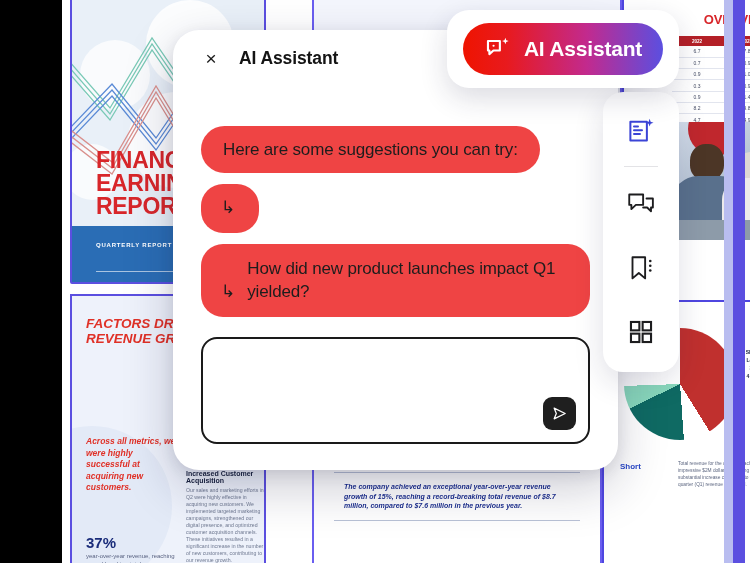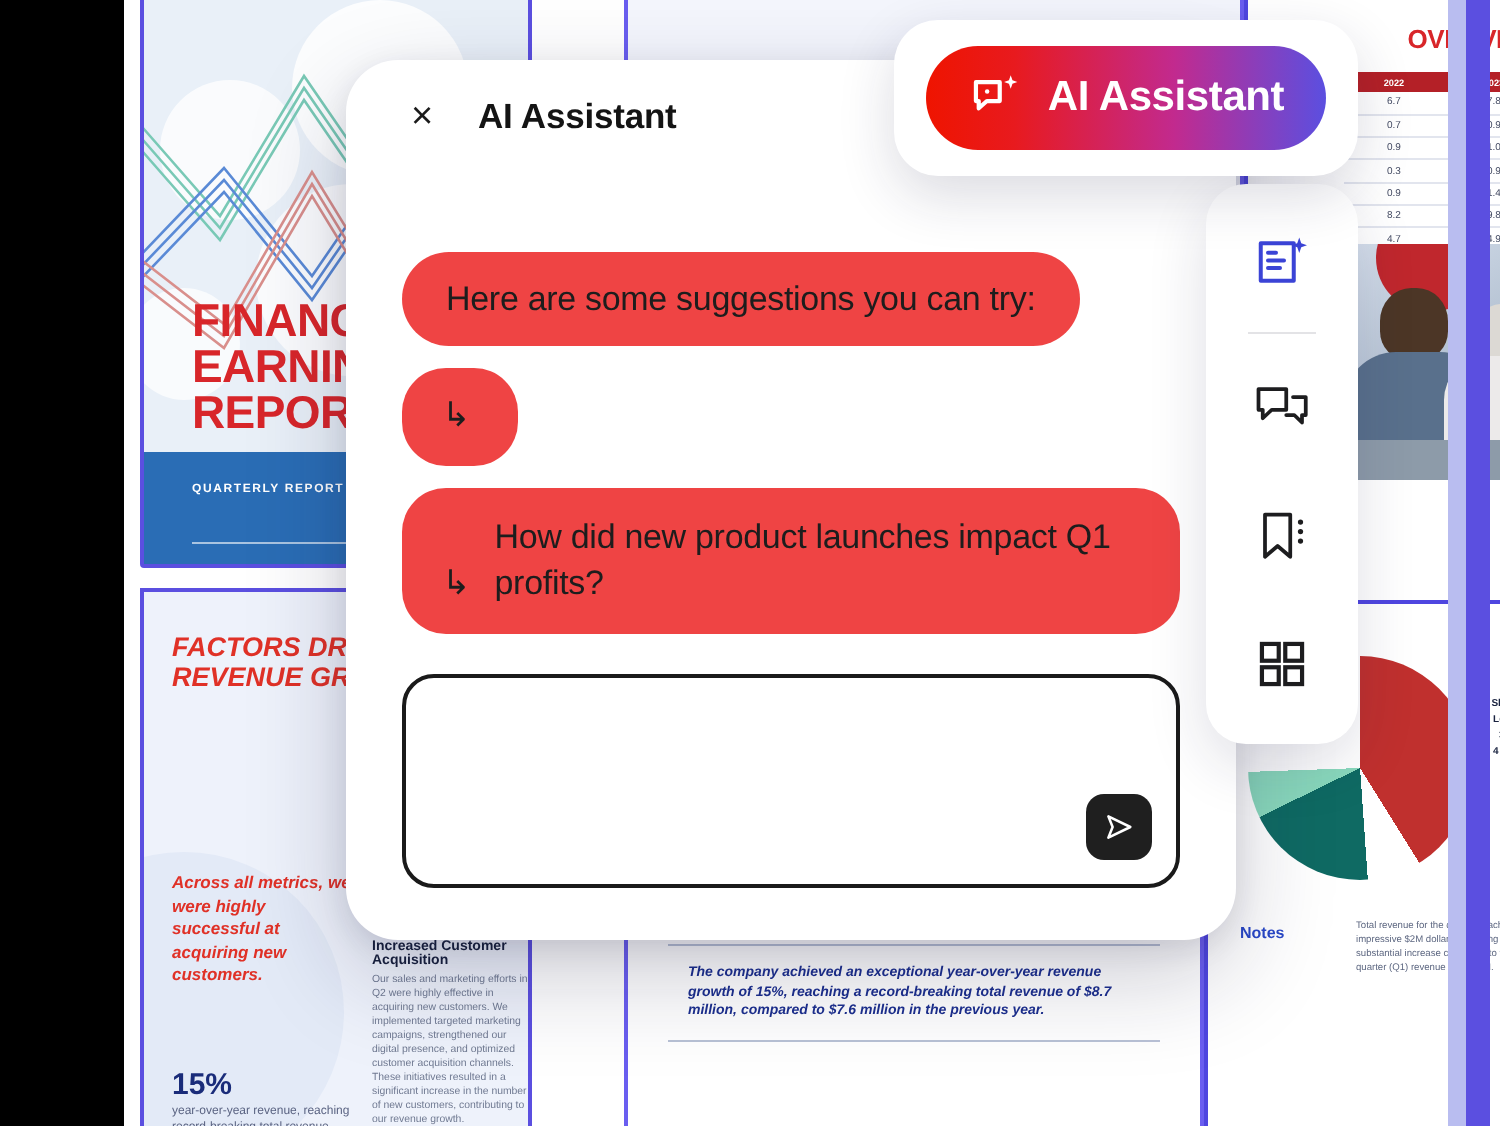--- a/index.html
+++ b/index.html
@@ -279,21 +279,21 @@
       </div>
     </div>
 
     <div class="page" id="page-factors">
       <div class="bigcircle"></div>
       <div class="f-title">
         <div>FACTORS DRIVING</div>
         <div>REVENUE GROWTH</div>
       </div>
       <div class="f-pull">Across all metrics, we were highly successful at acquiring new customers.</div>
-      <div class="f-stat">15%</div>
+      <div class="f-stat">37%</div>
       <div class="f-statsub">year-over-year revenue, reaching record-breaking total revenue.</div>
       <div class="f-col">
         <div class="f-h">Market Expansion</div>
         <div class="f-p">Our strategic expansion into new markets yielded positive results. We successfully entered new regional markets and tapped into untapped customer segments.</div>
         <div class="f-h">Product Innovation</div>
         <div class="f-p">Our commitment to innovation and R&amp;D played a key role in revenue growth. We launched new product features that resonated well with customers and helped us gain a competitive edge and drive revenue growth across all segments.</div>
         <div class="f-h">Increased Customer Acquisition</div>
         <div class="f-p">Our sales and marketing efforts in Q2 were highly effective in acquiring new customers. We implemented targeted marketing campaigns, strengthened our digital presence, and optimized customer acquisition channels. These initiatives resulted in a significant increase in the number of new customers, contributing to our revenue growth.</div>
       </div>
     </div>
@@ -362,21 +362,21 @@
 
     <div class="page" id="page-botright">
       <div class="pie"></div>
       <div class="pie-legend">
         <div>1 Short Term</div>
         <div>2 Long Term</div>
         <div>3 Closing</div>
         <div>4 Qualified</div>
         <div>5 Leads</div>
       </div>
-      <div class="notes-label">Notes</div>
+      <div class="notes-label">Short</div>
       <div class="notes-body">Total revenue for the quarter reached an impressive $2M dollars, reflecting a substantial increase compared to the first quarter (Q1) revenue of $1.77M.</div>
     </div>
 
     <div class="spine" style="left:662px;width:9px;background:#b9bdf0;"></div>
     <div class="spine" style="left:671px;width:12px;background:#5b4fe0;"></div>
   </div>
 
   <div id="assistant">
     <div id="assistant-header">
       <button id="close-btn">×</button>
@@ -385,21 +385,21 @@
 
     <div class="bubbles">
       <div class="bubble intro">
         <span class="txt">Here are some suggestions you can try:</span>
       </div>
       <div class="bubble suggest">
         <span class="arrow">↳</span>
       </div>
       <div class="bubble suggest">
         <span class="arrow">↳</span>
-        <span class="txt">How did new product launches impact Q1 profits?</span>
+        <span class="txt">How did new product launches impact Q1 yielded?</span>
       </div>
     </div>
 
     <div id="composer">
       <button id="send-btn">
         <svg width="17" height="17" viewBox="0 0 24 24" fill="none" stroke="#ffffff" stroke-width="1.8" stroke-linejoin="round">
           <path d="M4.5 4.5 L20 12 L4.5 19.5 L7.5 12 Z"></path>
         </svg>
       </button>
     </div>

